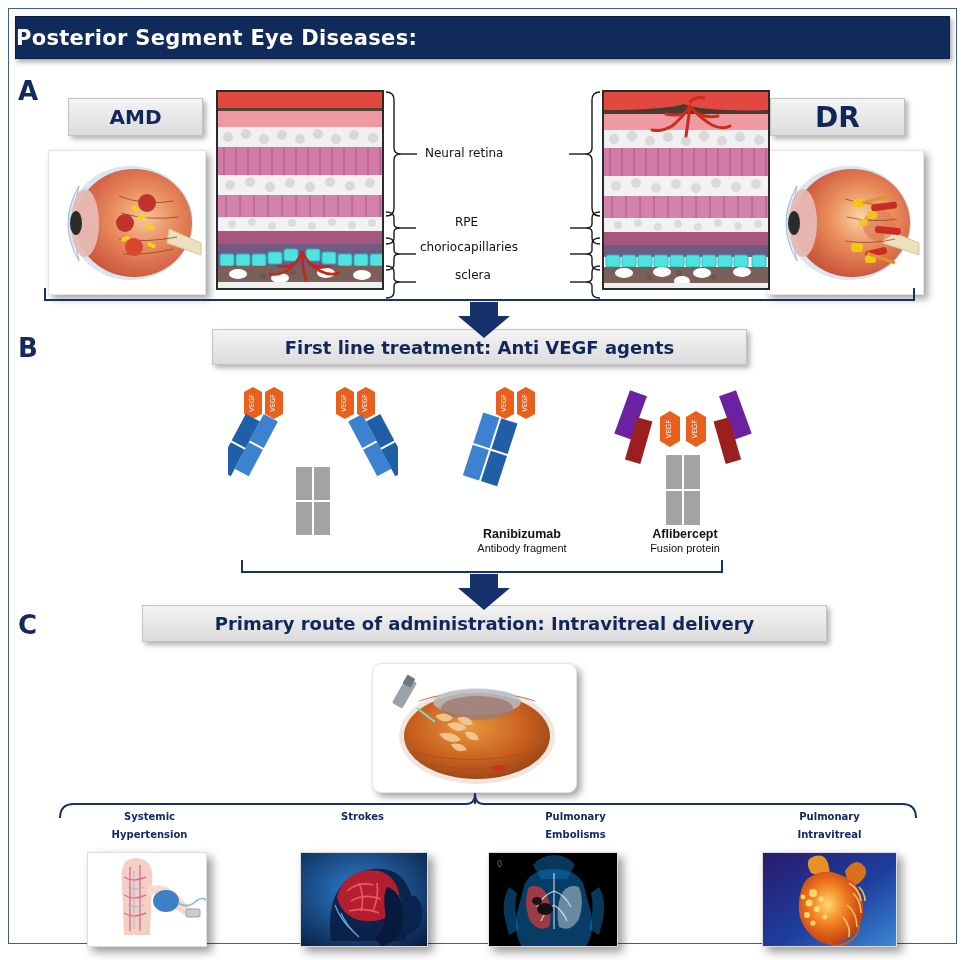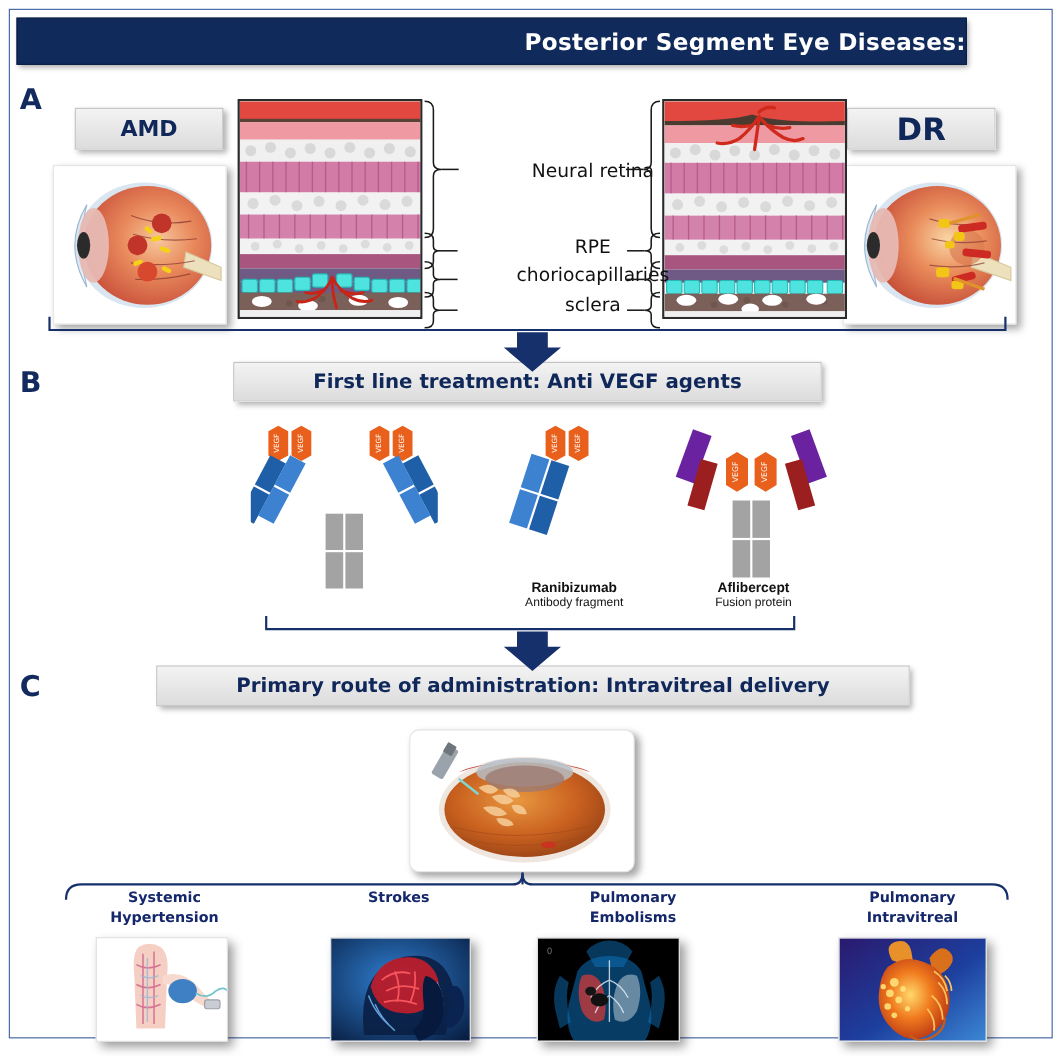--- a/index.html
+++ b/index.html
@@ -24,25 +24,25 @@
     width: 949px; height: 936px;
     border: 1.5px solid #3b5d9e;
     box-sizing: border-box;
     pointer-events: none;
   }
 
   
   .title-bar {
     position: absolute;
     left: 15px; top: 16px;
-    width: 864px; height: 43px;
+    width: 935px; height: 43px;
     background: #102a5c;
     border: 1px solid #0b1e44;
     box-sizing: border-box;
-    display: flex; align-items: center; justify-content: flex-end;
+    display: flex; align-items: center; justify-content: flex-start;
     box-shadow: 2px 3px 5px rgba(0,0,0,0.35);
   }
   .title-text {
     color: #ffffff;
     font-size: 21px;
     font-weight: bold;
     letter-spacing: 0.3px;
     font-family: "DejaVu Sans", sans-serif;
   }
 
@@ -108,25 +108,23 @@
     overflow: hidden;
     background: #fff;
   }
   #retina-amd { left: 216px; top: 90px; width: 168px; height: 200px; }
   #retina-dr  { left: 602px; top: 90px; width: 168px; height: 200px; }
 
   
   .layer-label {
     position: absolute;
     color: #111111;
-    font-size: 17px;
+    font-size: 12px;
     font-family: "DejaVu Sans", sans-serif;
-    text-align: center;
     white-space: nowrap;
-    margin-left: 44px;
   }
   #lbl-neural { left: 425px; top: 146px; width: 140px; }
   #lbl-rpe { left: 455px; top: 215px; width: 80px; }
   #lbl-chorio { left: 420px; top: 240px; width: 150px; }
   #lbl-sclera { left: 455px; top: 268px; width: 80px; }
 
   
   .overlay {
     position: absolute; left: 0; top: 0;
     width: 965px; height: 960px;
@@ -157,21 +155,21 @@
     border-radius: 9px;
   }
 
   
   .outcome { position: absolute; }
   .outcome-label {
     position: absolute;
     text-align: center;
     color: #15276b;
     font-weight: bold;
-    font-size: 13px;
+    font-size: 10px;
     line-height: 18px;
     font-family: "DejaVu Sans", sans-serif;
     width: 100%;
   }
   .outcome-img {
     position: absolute;
     box-shadow: 5px 5px 9px rgba(0,0,0,0.40);
     overflow: hidden;
     background: #fff;
     border: 1px solid #ddd;

